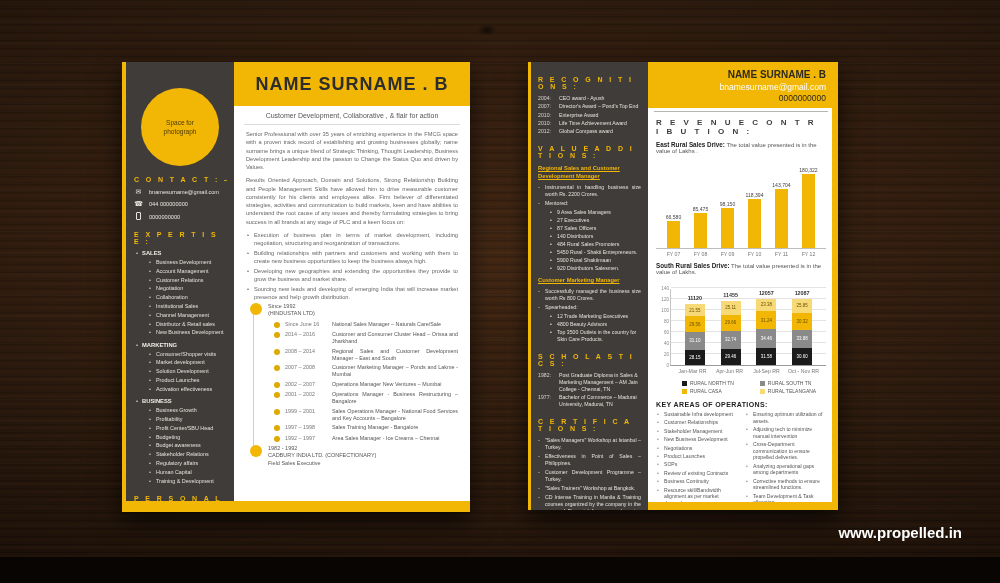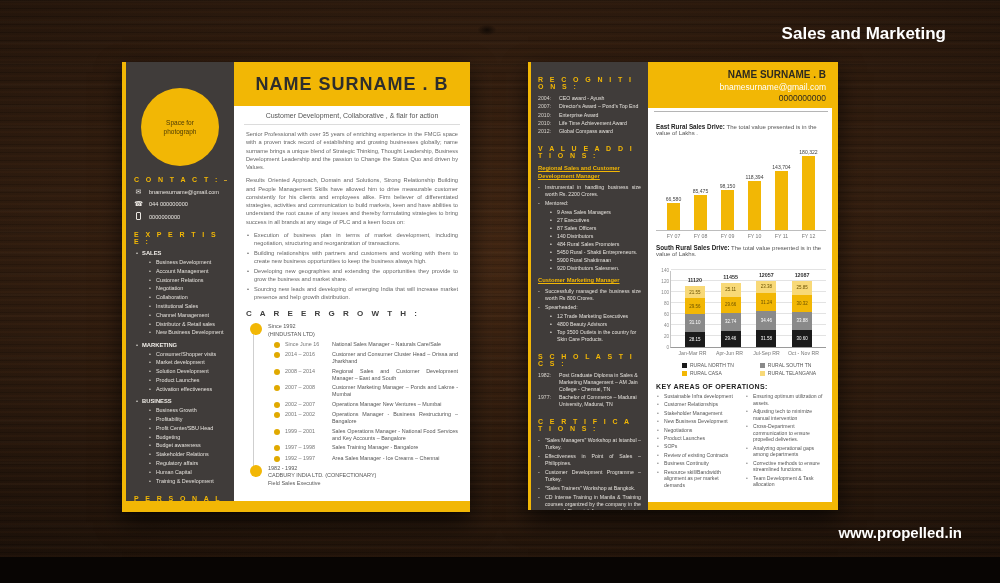--- a/index.html
+++ b/index.html
@@ -106,21 +106,20 @@
   .h-key { font-size:7px; font-weight:bold; color:#222; letter-spacing:.4px; margin:7px 0 3px; }
   .keycols { display:flex; gap:8px; }
   .keycol { flex:1; }
   .key-item { position:relative; padding-left:8px; font-size:5.1px; color:#555; line-height:1.3; margin-bottom:1.8px; }
   .key-item::before { content:"•"; position:absolute; left:1px; color:#888; }
 </style>
 </head>
 <body>
 
 <div class="stage">
-  <div class="slide-title">Sales and Marketing</div>
   <div class="bottom-strip"></div>
   <div class="website">www.propelled.in</div>
 
   <div class="page page1">
     <div class="p1-edge"></div>
     <div class="p1-side">
       <div class="photo">
         <span>Space for photograph</span>
       </div>
       <div class="h-side">
@@ -191,21 +190,20 @@
       <div class="tagline">Customer Development, Collaborative ,  &amp; flair for action</div>
       <div class="body1">
         <p>Senior Professional with over 35 years of enriching experience in the FMCG space with a proven track record of establishing and growing businesses globally; name surname brings a unique blend of Strategic Thinking, Thought Leadership, Business Development Leadership and the passion to Change the Status Quo and driven by Values.</p>
         <p>Results Oriented Approach, Domain and Solutions, Strong Relationship Building and People Management Skills have allowed him to drive measurable customer consistently for his clients and employees alike. Firm believer of differentiated strategies, activities and communication to build markets, keen and have abilities to understand the root cause of any issues and thereby formulating strategies to bring success in all brands at any stage of PLC and a keen focus on:</p>
         <div id="summary-bullets">
             <div class="sum-bullet">Execution of business plan in terms of market development, including negotiation, structuring and reorganization of transactions.</div>
             <div class="sum-bullet">Building relationships with partners and customers and working with them to create new business opportunities to keep the business always high.</div>
             <div class="sum-bullet">Developing new geographies and extending the opportunities they provide to grow the business and market share.</div>
             <div class="sum-bullet">Sourcing new leads and developing of emerging India that will increase market presence and help growth distribution.</div>
           </div>
-        <div class="h-main career-head">C A R E E R   G R O W T H :</div>
         <div class="timeline">
           <div class="tl-line"></div>
           <div class="tl-start">
             <div class="bigdot"></div>
             <div class="tl-text">
               <div>Since 1992</div>
               <div>(HINDUSTAN LTD)</div>
             </div>
           </div>
           <div class="tl-entries" id="timeline-entries">
@@ -346,20 +344,21 @@
           <div class="cert-item">CD Intense Training in Manila &amp; Training courses organized by the company in the areas of Financial Awareness, Learning Facilitation and Creativity, Leading Change &amp; Managerial Effectiveness, War Strategy Workshops &amp; Developing Leadership Engagement.</div>
         </div>
     </div>
     <div class="p2-main">
       <div class="band2">
         <div class="p2-name">NAME SURNAME . B</div>
         <div class="p2-email">bnamesurname@gmail.com</div>
         <div class="p2-phone">0000000000</div>
       </div>
       <div class="p2-content">
+        <div class="h-main">R E V E N U E   C O N T R I B U T I O N :</div>
         <div class="chart-label">
           <b>East Rural Sales Drive:</b>
           <span>The total value presented is in the value of  Lakhs .</span>
         </div>
         <div id="chart1-bars">
             <div class="c1slot">
               <div class="c1lab">66,580</div>
               <div class="c1bar" style="height: 27.3px; background: rgb(242, 183, 5);"></div>
             </div>
             <div class="c1slot">

